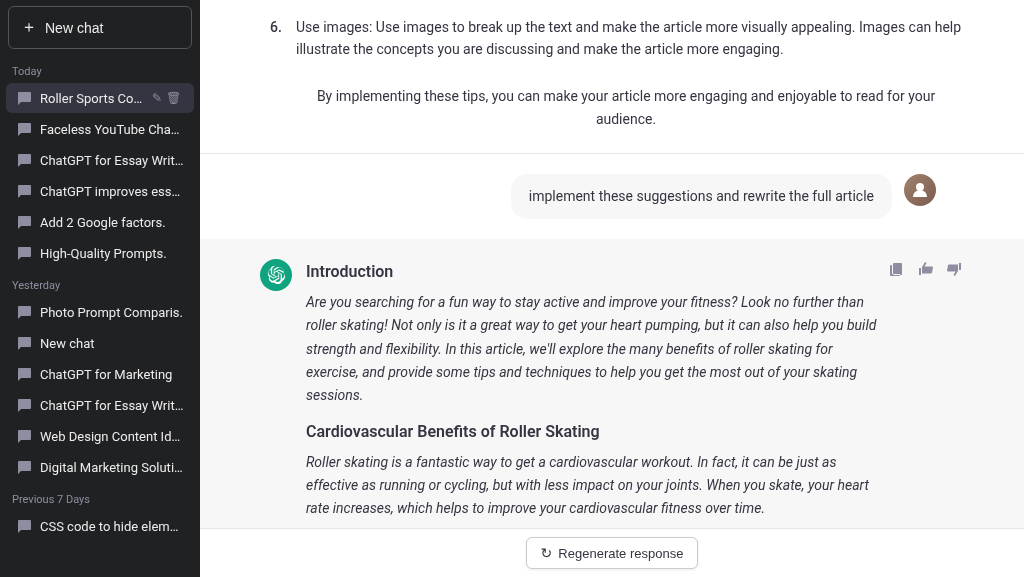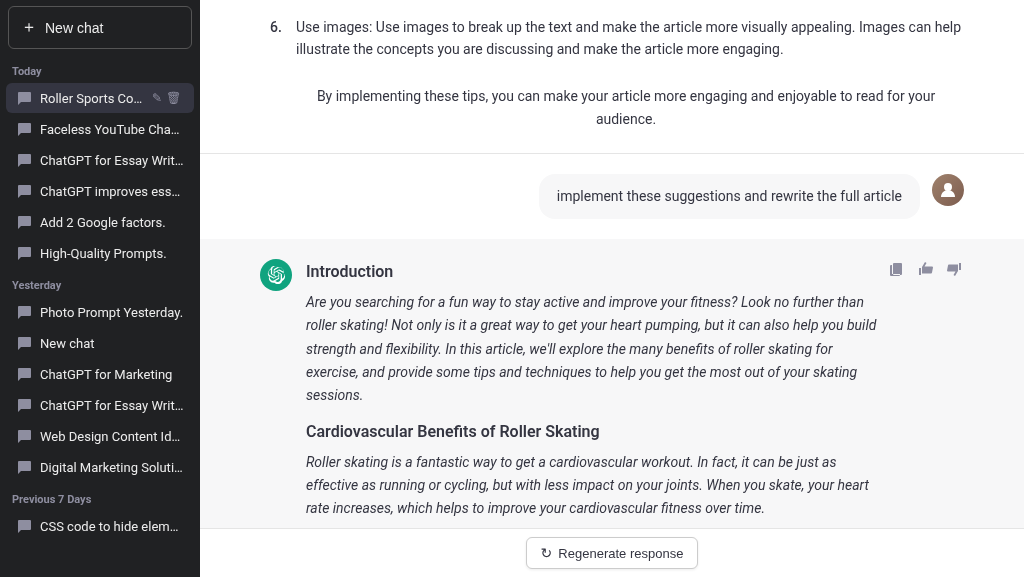--- a/index.html
+++ b/index.html
@@ -40,21 +40,21 @@
 
     .plus-icon {
       font-size: 16px;
       font-weight: 300;
     }
 
     .sidebar-section-label {
       font-size: 11px;
       color: #8e8ea0;
       padding: 10px 4px 4px 12px;
-      font-weight: 700;
+      font-weight: 400;
       text-transform: none;
     }
 
     .sidebar-item {
       display: flex;
       align-items: center;
       padding: 7px 10px;
       border-radius: 6px;
       margin: 1px 6px;
       cursor: pointer;
@@ -145,21 +145,21 @@
       padding: 10px 0 6px 28px;
       color: #343541;
       line-height: 1.65;
       text-align: center;
     }
 
     
     .user-message-row {
       display: flex;
       justify-content: flex-end;
-      padding: 20px 60px;
+      padding: 20px 88px;
       background: #fff;
     }
     .user-message-bubble {
       background: #f7f7f8;
       border-radius: 16px;
       padding: 12px 18px;
       max-width: 600px;
       font-size: 14px;
       color: #343541;
       line-height: 1.5;
@@ -344,21 +344,21 @@
         </svg>
       <span class="sidebar-item-text">High-Quality Prompts.</span>
     </div>
 
     <div class="sidebar-section-label">Yesterday</div>
 
     <div class="sidebar-item">
       <svg class="chat-icon" viewBox="0 0 16 16" fill="currentColor">
           <path d="M2 2h12a1 1 0 011 1v8a1 1 0 01-1 1H5l-3 3V3a1 1 0 011-1z"></path>
         </svg>
-      <span class="sidebar-item-text">Photo Prompt Yesterday.</span>
+      <span class="sidebar-item-text">Photo Prompt Comparis.</span>
     </div>
 
     <div class="sidebar-item">
       <svg class="chat-icon" viewBox="0 0 16 16" fill="currentColor">
           <path d="M2 2h12a1 1 0 011 1v8a1 1 0 01-1 1H5l-3 3V3a1 1 0 011-1z"></path>
         </svg>
       <span class="sidebar-item-text">New chat</span>
     </div>
 
     <div class="sidebar-item">

